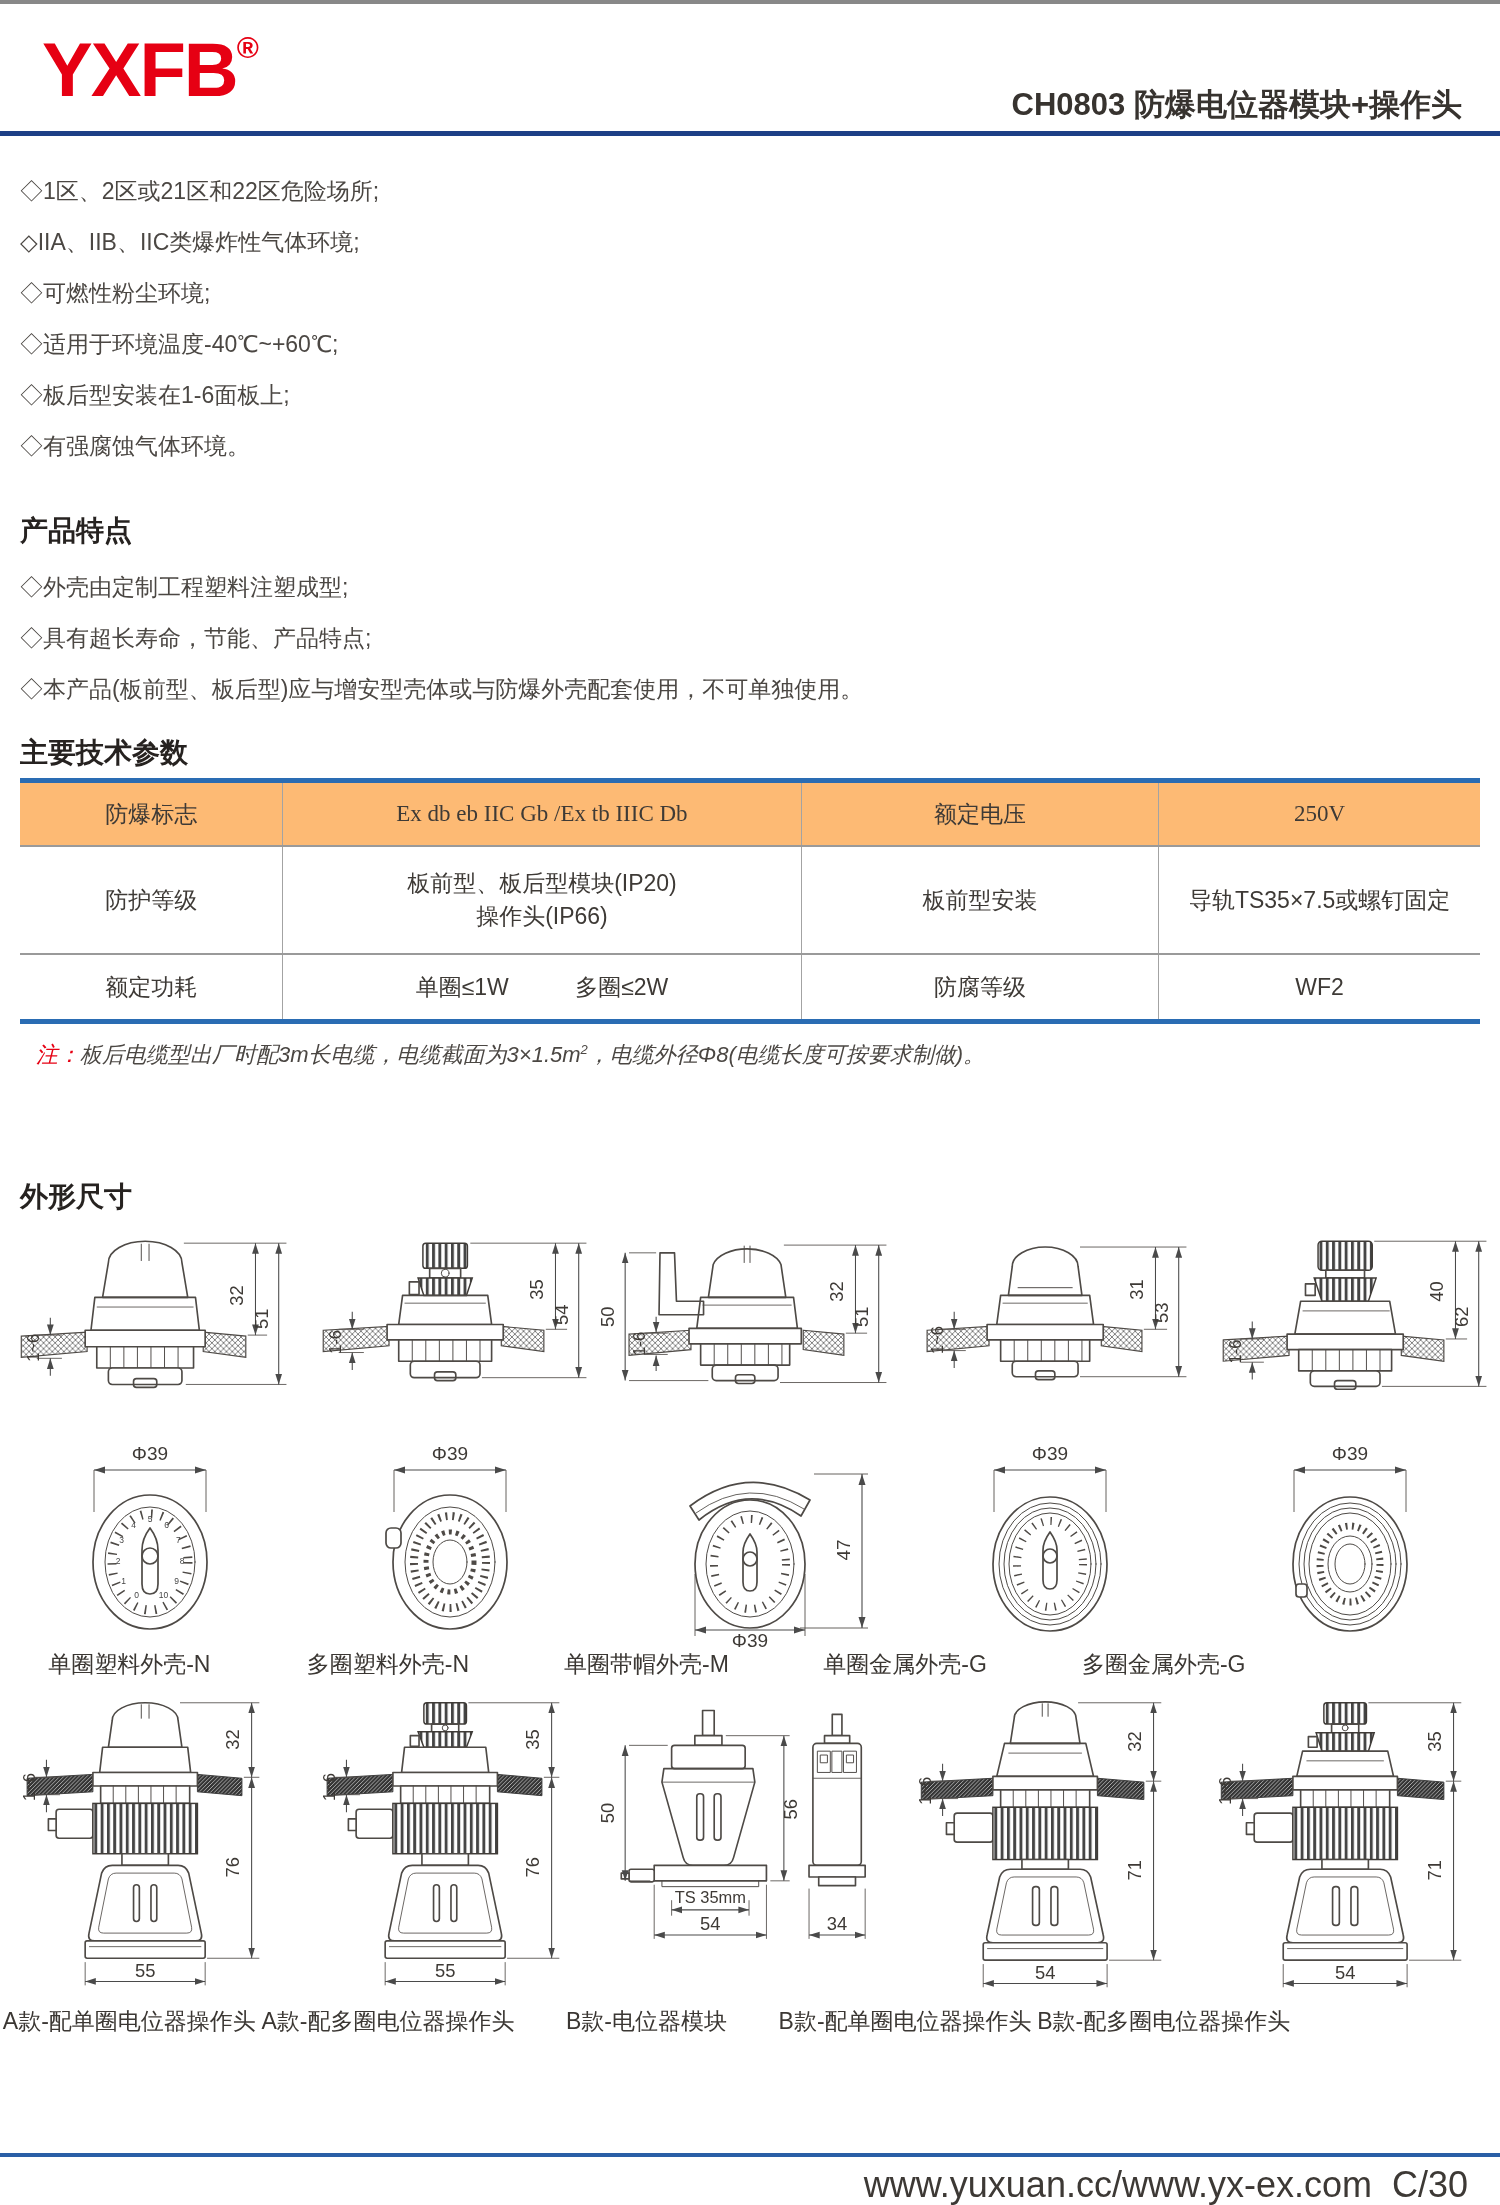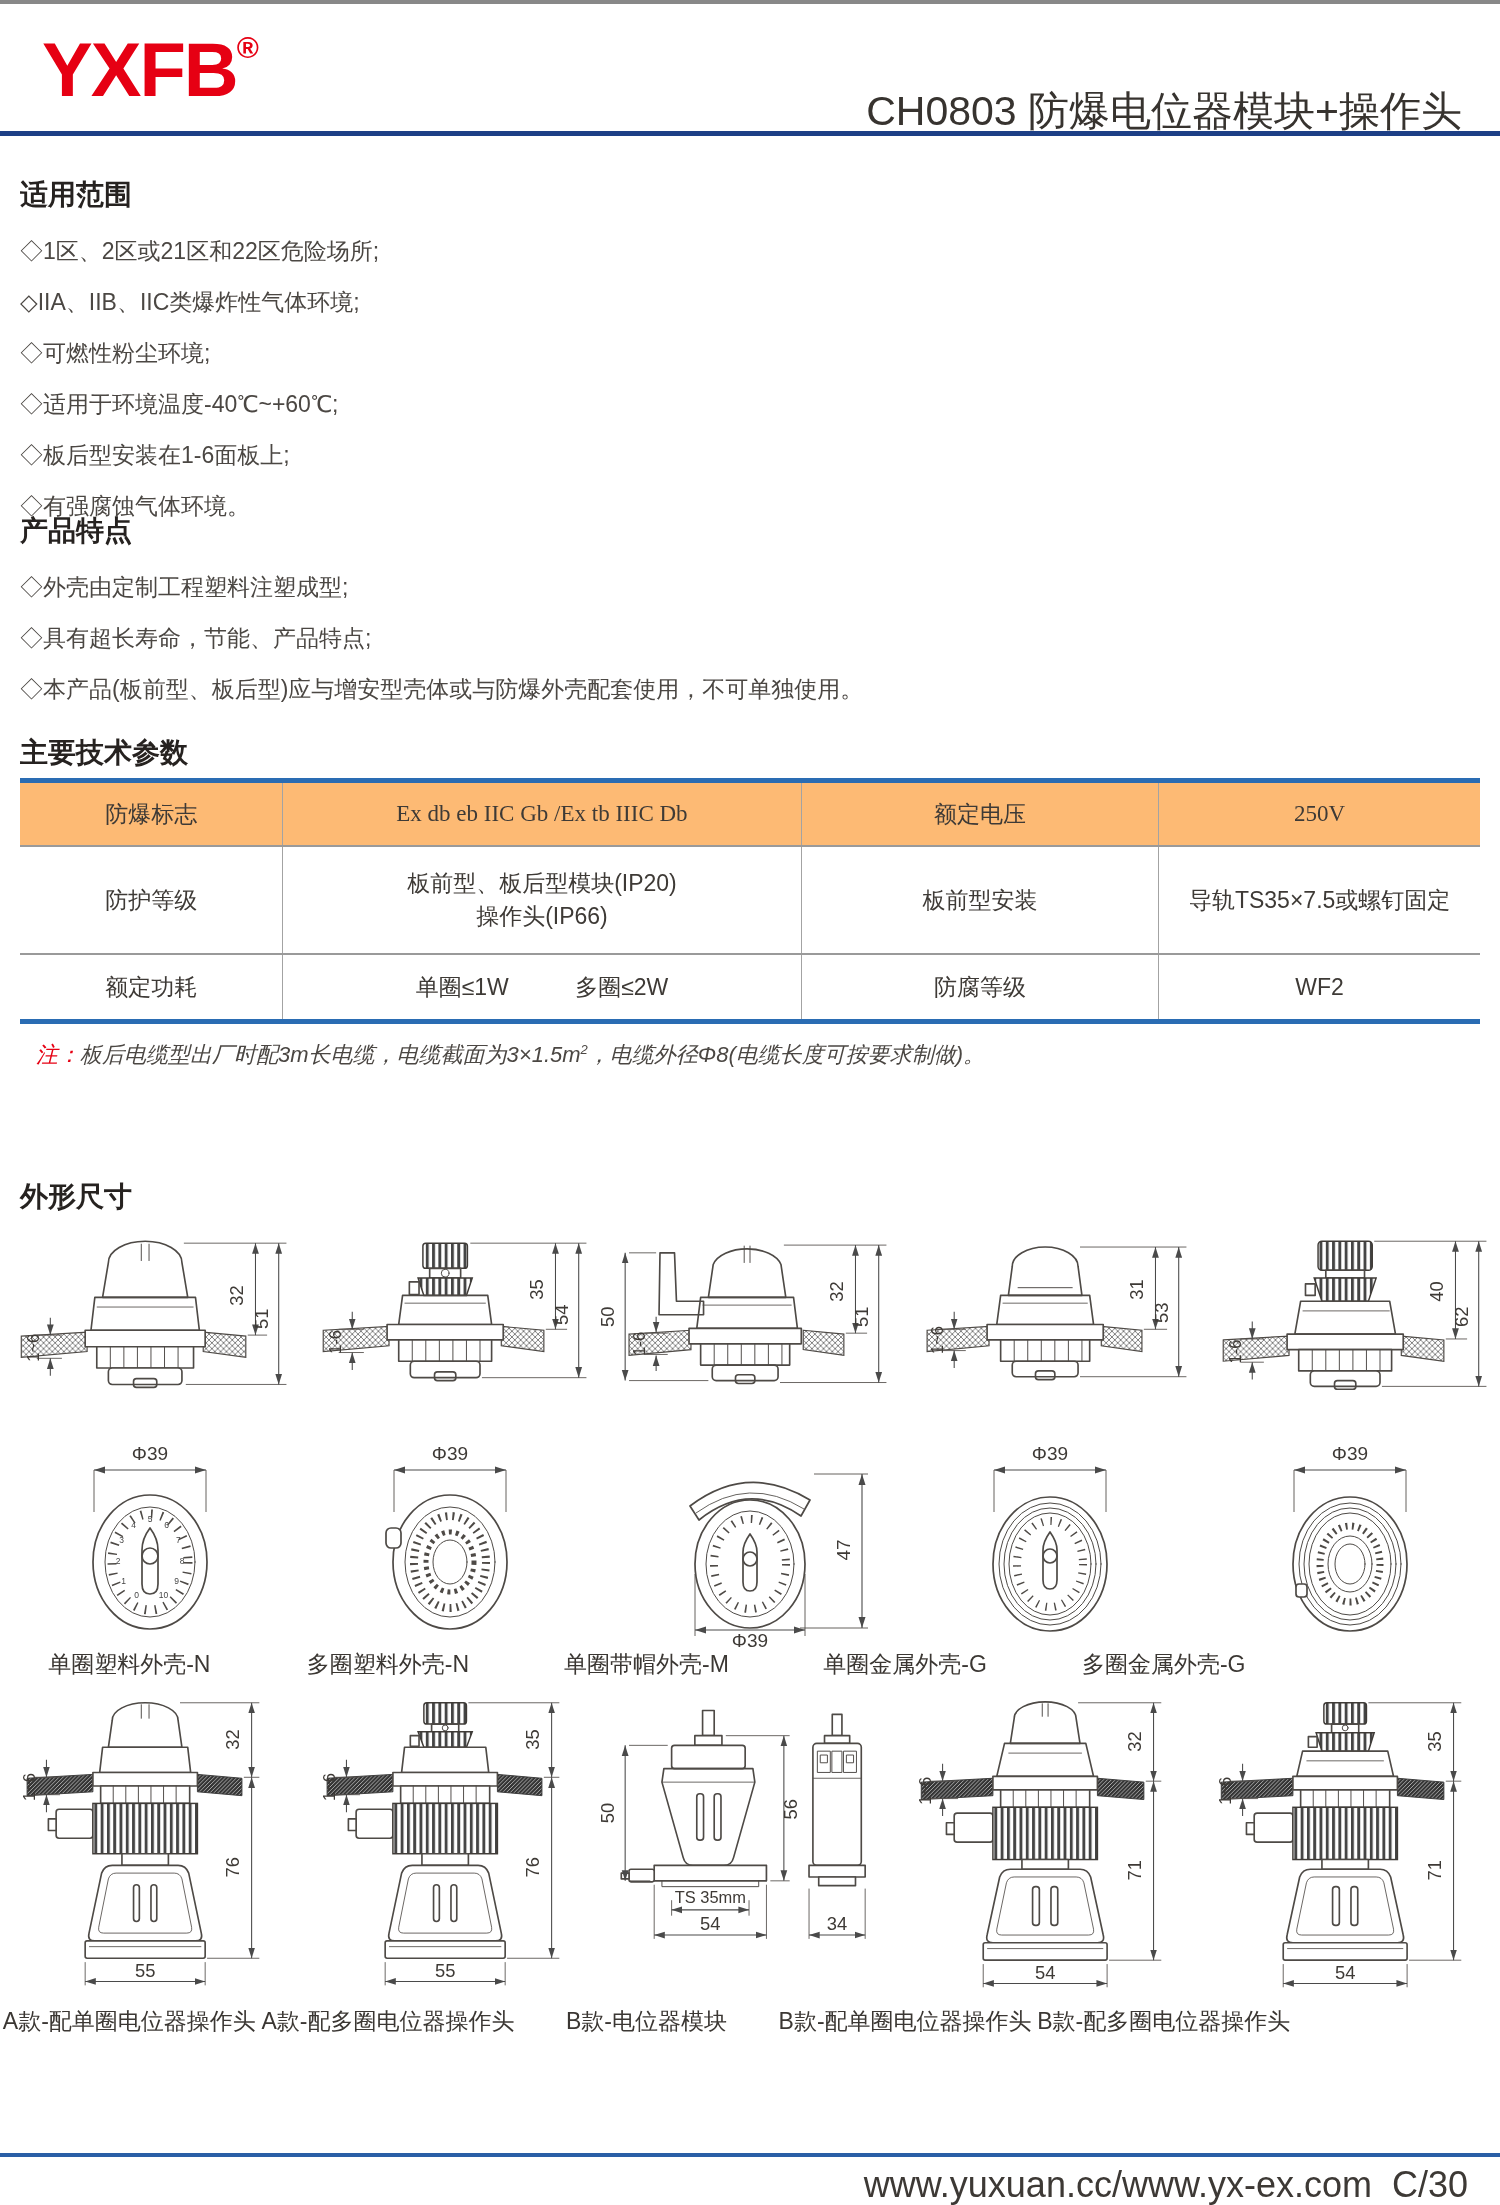--- a/index.html
+++ b/index.html
@@ -2,21 +2,21 @@
 <html><head>
 <meta charset="utf-8">
 <style>
   html,body{margin:0;padding:0;background:#888;}
   .page{position:relative;width:1500px;height:2205px;background:#ffffff;
         font-family:"Liberation Sans",sans-serif;overflow:hidden;margin:4px auto;}
   
   .logo{position:absolute;left:42px;top:28px;font-size:76px;font-weight:900;
         color:#e60013;letter-spacing:-2px;line-height:1;}
   .logo .reg{font-size:30px;font-weight:700;vertical-align:38px;letter-spacing:0;}
-  .doc-title{position:absolute;right:38px;top:80px;font-size:41px;font-weight:400;color:#37332f;}
+  .doc-title{position:absolute;right:38px;top:80px;font-size:31px;font-weight:700;color:#37332f;}
   .hrule{position:absolute;left:0;top:127px;width:1500px;height:5px;background:#1d3f86;}
   
   .sec{position:absolute;left:20px;}
   .sec-h{font-size:28px;font-weight:700;color:#262220;margin:0 0 22px 0;}
   .blt{font-size:23px;color:#4b4743;margin:0 0 20px 0;}
   
   .ptable{position:absolute;left:20px;top:774px;width:1460px;border-collapse:collapse;
           border-top:5px solid #2a6cb3;border-bottom:5px solid #2a6cb3;table-layout:fixed;}
   .ptable td{font-size:23px;color:#3e3a36;text-align:center;vertical-align:middle;padding:0 8px;}
   .ptable tr.r1 td{background:#fdba74;height:62px;font-family:Liberation Serif, serif;}
@@ -74,21 +74,20 @@
         <path d="M0,1 L11,4.5 L0,8 Z" fill="#4a4a4a"></path>
       </marker>
     </defs>
   </svg>
 
   <div class="logo"><span>YXFB</span><span class="reg">®</span></div>
   <div class="doc-title">CH0803 防爆电位器模块+操作头</div>
   <div class="hrule"></div>
 
   <div class="sec" style="top:172px">
-    <div class="sec-h">适用范围</div>
     <div class="blt">◇1区、2区或21区和22区危险场所;</div>
     <div class="blt">◇IIA、IIB、IIC类爆炸性气体环境;</div>
     <div class="blt">◇可燃性粉尘环境;</div>
     <div class="blt">◇适用于环境温度-40℃~+60℃;</div>
     <div class="blt">◇板后型安装在1-6面板上;</div>
     <div class="blt">◇有强腐蚀气体环境。</div>
   </div>
 
   <div class="sec" style="top:508px">
     <div class="sec-h">产品特点</div>

